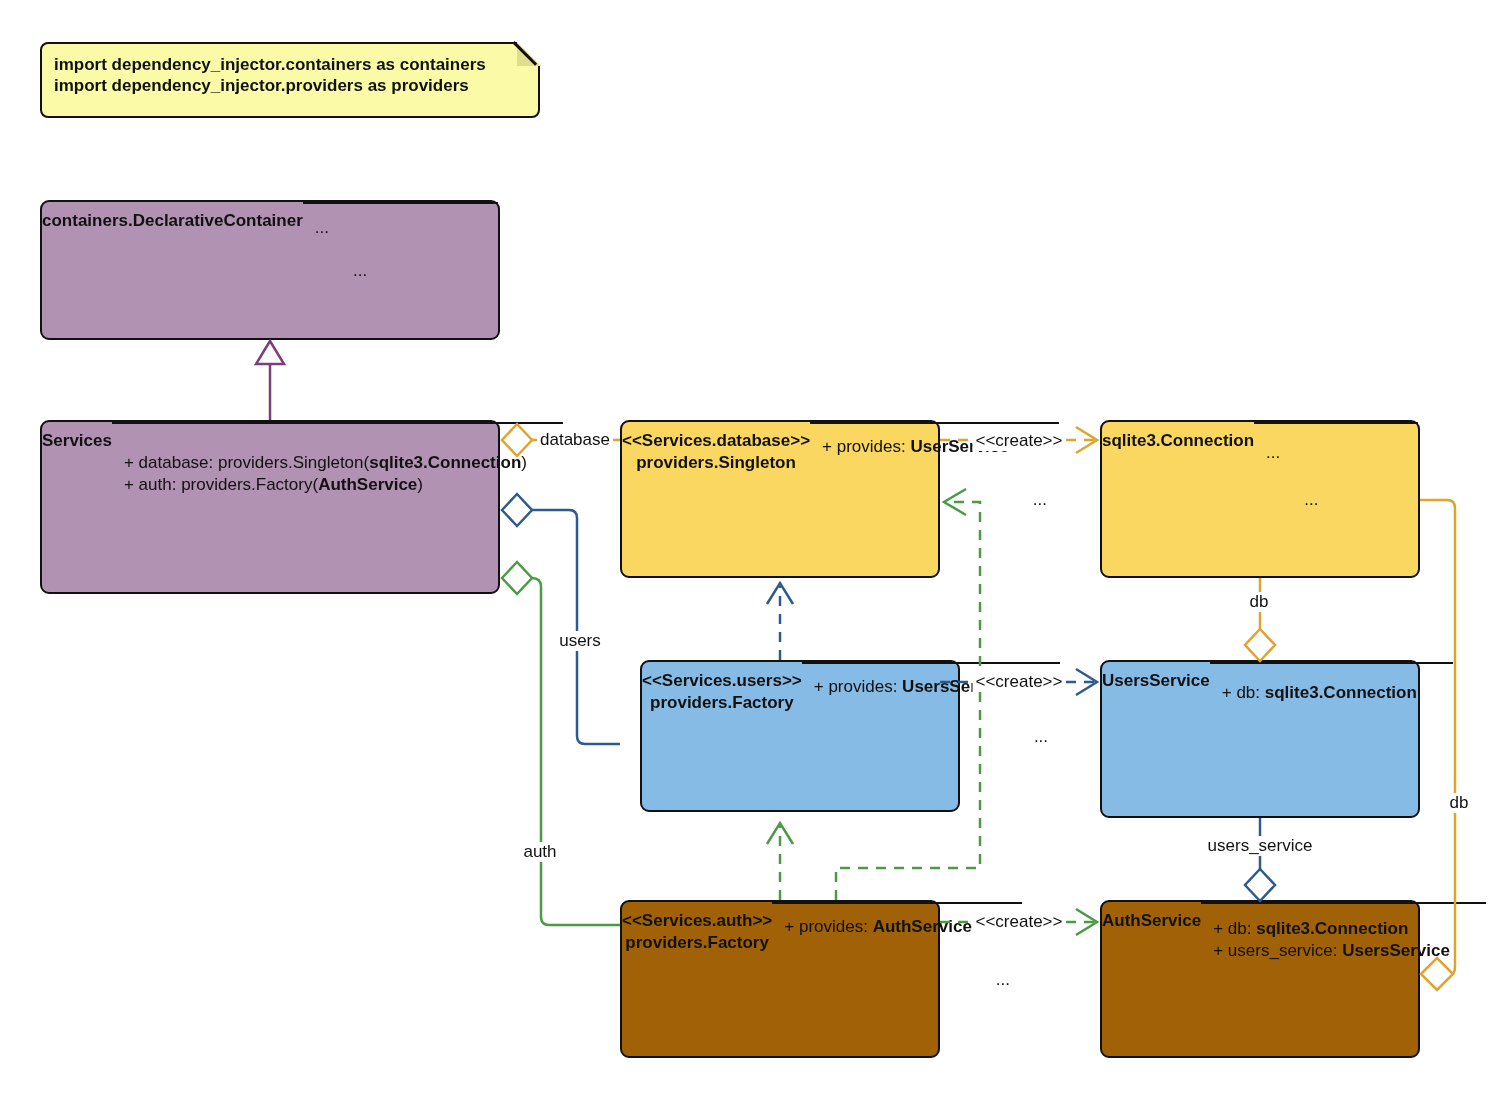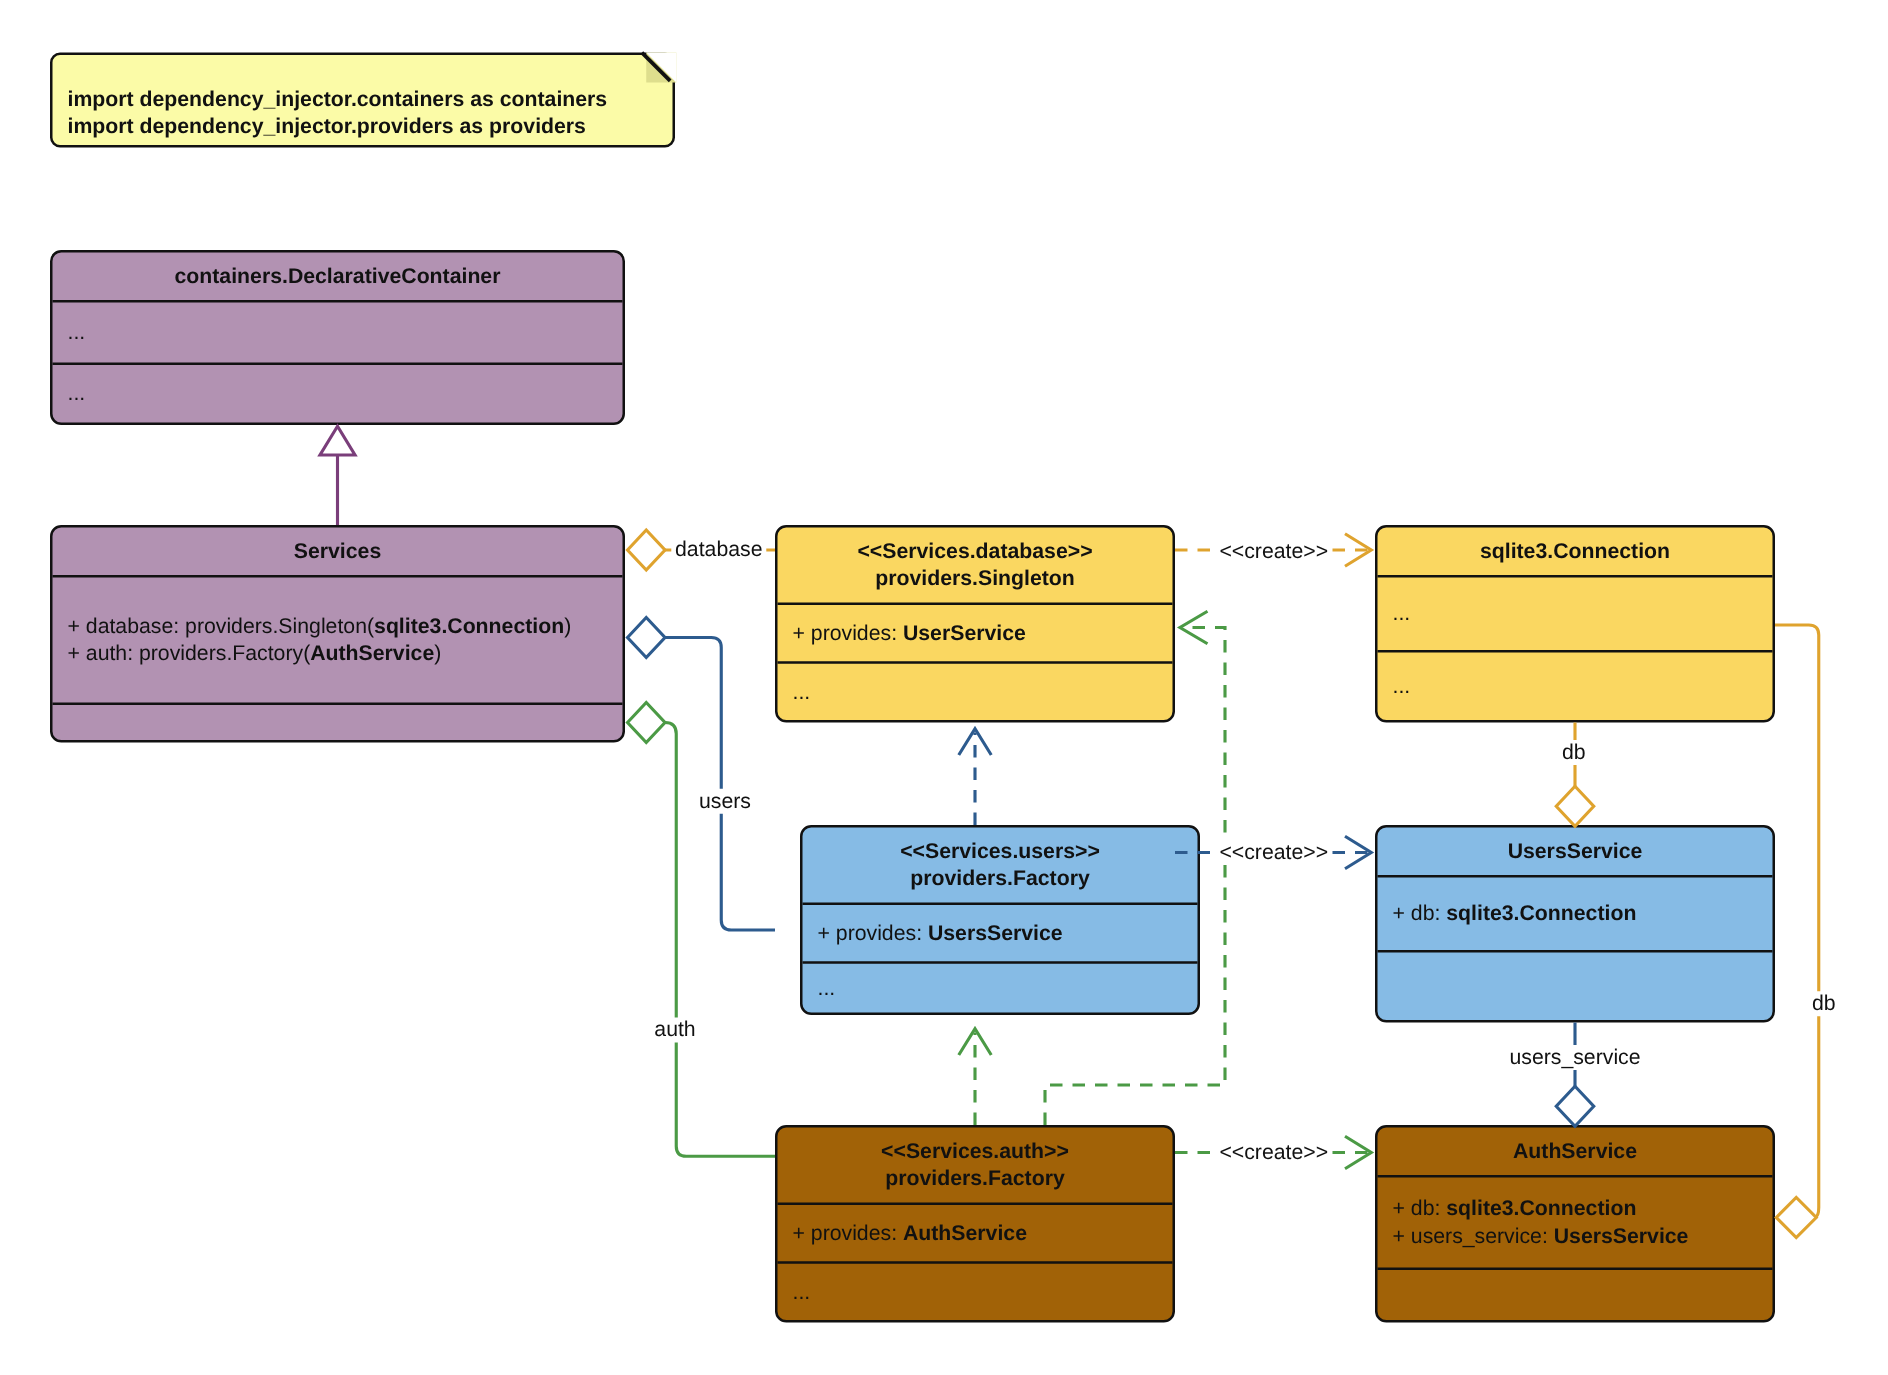--- a/index.html
+++ b/index.html
@@ -5,21 +5,21 @@
   html,body { margin:0; padding:0; background:#ffffff; }
   #canvas {
     position:relative; width:1510px; height:1100px;
     font-family:"Liberation Sans", sans-serif; color:#111;
     overflow:hidden; background:#ffffff;
   }
   
   .uml-box {
     position:absolute; box-sizing:border-box;
     border:2.5px solid #111; border-radius:9px;
-    display:flex; flex-direction:column; z-index:1;
+    display:flex; flex-direction:row; z-index:1;
   }
   .purple { background:#B292B2; }
   .yellow { background:#FAD761; }
   .blue   { background:#86BBE5; }
   .green  { background:#a16207; }
   .uml-title {
     box-sizing:border-box; flex:0 0 auto;
     display:flex; flex-direction:column; justify-content:center; align-items:center;
     font-weight:bold; font-size:17px; line-height:22px; text-align:center;
   }
@@ -28,21 +28,21 @@
     display:flex; flex-direction:column; justify-content:center;
     padding:4px 12px; font-size:17px; line-height:22px;
   }
   .uml-section.grow { flex:1 1 auto; }
   .attr-line { white-space:nowrap; }
   .attr-line.u { }
   
   .note {
     position:absolute; left:40px; top:42px; width:500px; height:76px;
     box-sizing:border-box; background:#FBFBA7; border:2.5px solid #111;
-    border-radius:8px; z-index:1; padding:25px 12px;
+    border-radius:8px; z-index:1; padding:10px 12px;
     font-weight:bold; font-size:17px; line-height:21px;
   }
   .note-fold {
     position:absolute; top:-2.5px; right:-2.5px; width:0; height:0;
     border-style:solid; border-width:0 24px 24px 0;
     border-color:#ffffff #ffffff #dede8d #dede8d;
   }
   .note-fold-line {
     position:absolute; top:8px; right:-3px; width:32px; height:2.5px;
     background:#111; transform:rotate(45deg);
@@ -215,21 +215,21 @@
     </g>
 
     <g stroke="#DFA32E" stroke-width="2.5" fill="none">
       <path d="M 1420 500 H 1447 Q 1455 500 1455 508 V 966 Q 1455 973 1452 974"></path>
       <polygon points="1421,974 1437,958 1453,974 1437,990" fill="#ffffff"></polygon>
     </g>
   </svg>
 
   <div class="edge-label" style="left:575px;top:440px">database</div>
   <div class="edge-label" style="left:580px;top:641px">users</div>
-  <div class="edge-label" style="left:540px;top:824px">auth</div>
+  <div class="edge-label" style="left:540px;top:852px">auth</div>
   <div class="edge-label" style="left:1019px;top:441px">&lt;&lt;create&gt;&gt;</div>
   <div class="edge-label" style="left:1019px;top:682px">&lt;&lt;create&gt;&gt;</div>
   <div class="edge-label" style="left:1019px;top:922px">&lt;&lt;create&gt;&gt;</div>
   <div class="edge-label" style="left:1259px;top:602px">db</div>
   <div class="edge-label" style="left:1260px;top:846px">users_service</div>
   <div class="edge-label" style="left:1459px;top:803px">db</div>
 
 </div>
 
 </body></html>

